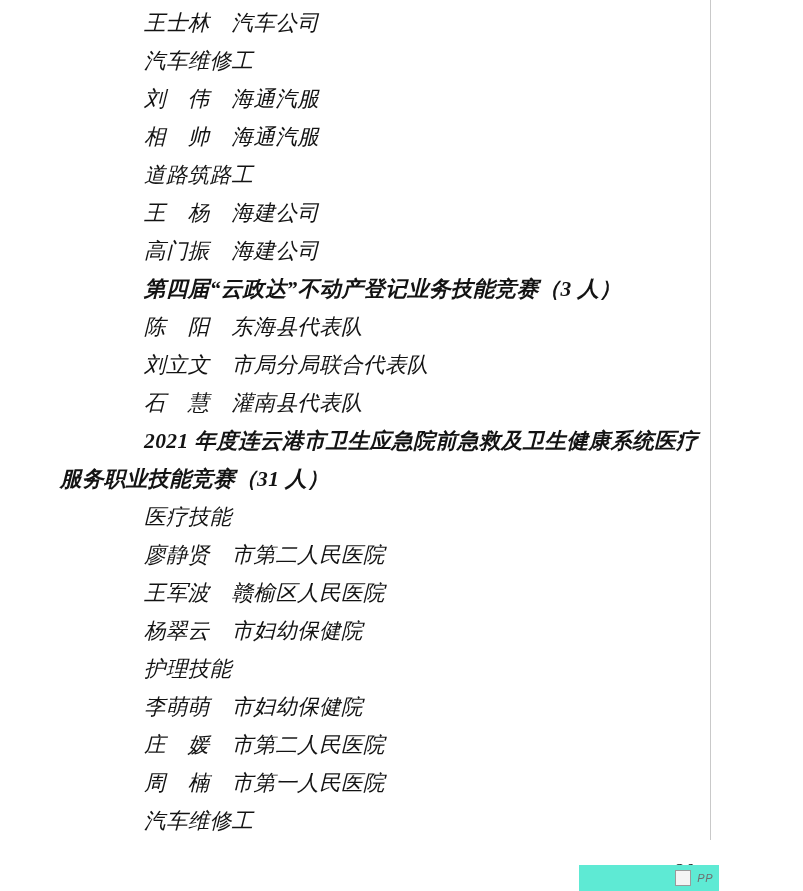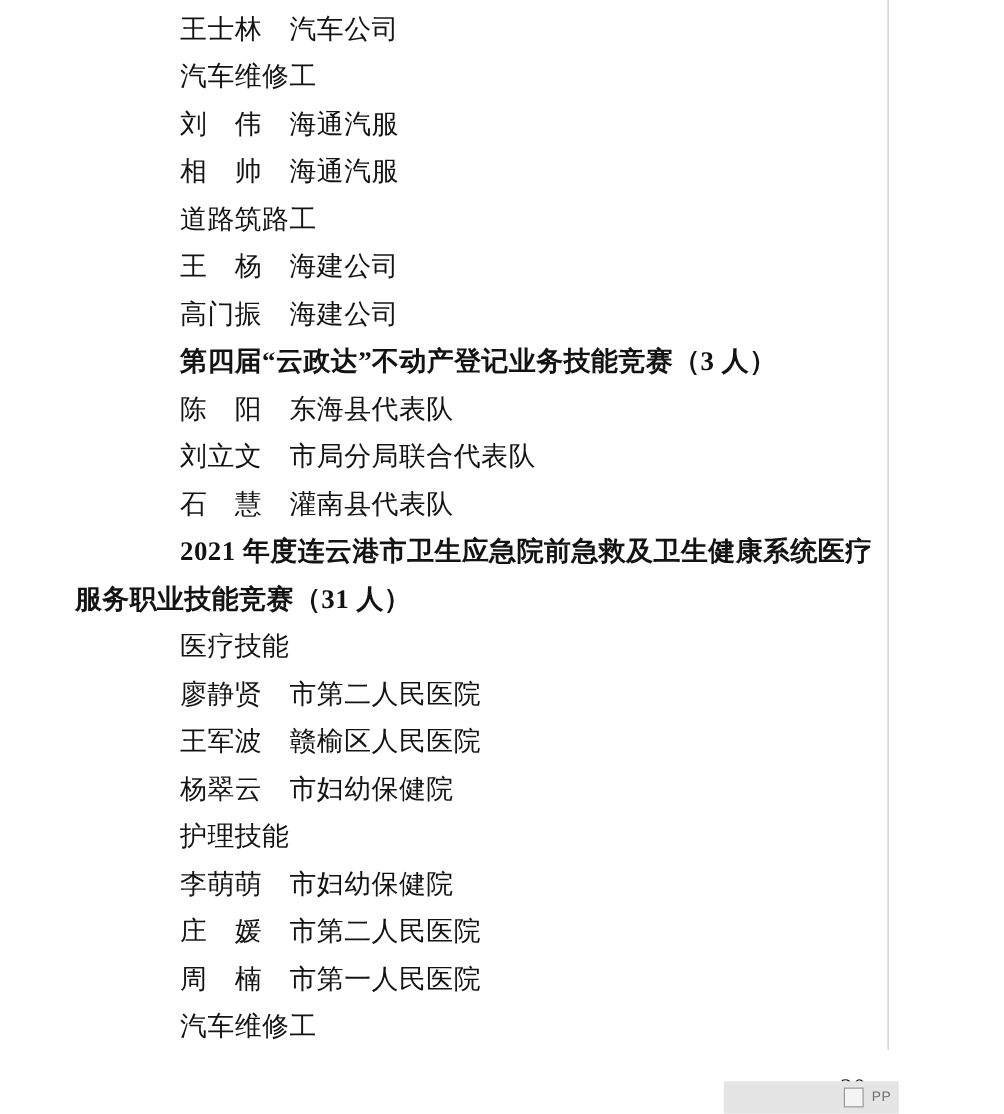--- a/index.html
+++ b/index.html
@@ -14,20 +14,21 @@
     color: #1b1b1b;
     overflow: hidden;
     position: relative;
   }
   .page {
     position: relative;
     width: 719px;
     height: 891px;
     box-sizing: border-box;
     padding: 0 56px 16px 60px;
+    font-style: italic;
   }
   .doc-body {
     padding-top: 4px;
   }
   .line {
     font-size: 21.5px;
     line-height: 38px;
     letter-spacing: 0.4px;
     white-space: pre;
     color: #131313;
@@ -55,21 +56,21 @@
     width: 1px;
     height: 840px;
     background: #c9c9c9;
   }
   .corner-strip {
     position: absolute;
     right: 0;
     bottom: 0;
     width: 140px;
     height: 26px;
-    background: #e5e5e5;
+    background: #5eead4;
     display: flex;
     align-items: center;
     justify-content: flex-end;
     gap: 6px;
     padding-right: 6px;
     box-sizing: border-box;
     margin-top: 32px;
   }
   .corner-box {
     width: 14px;

